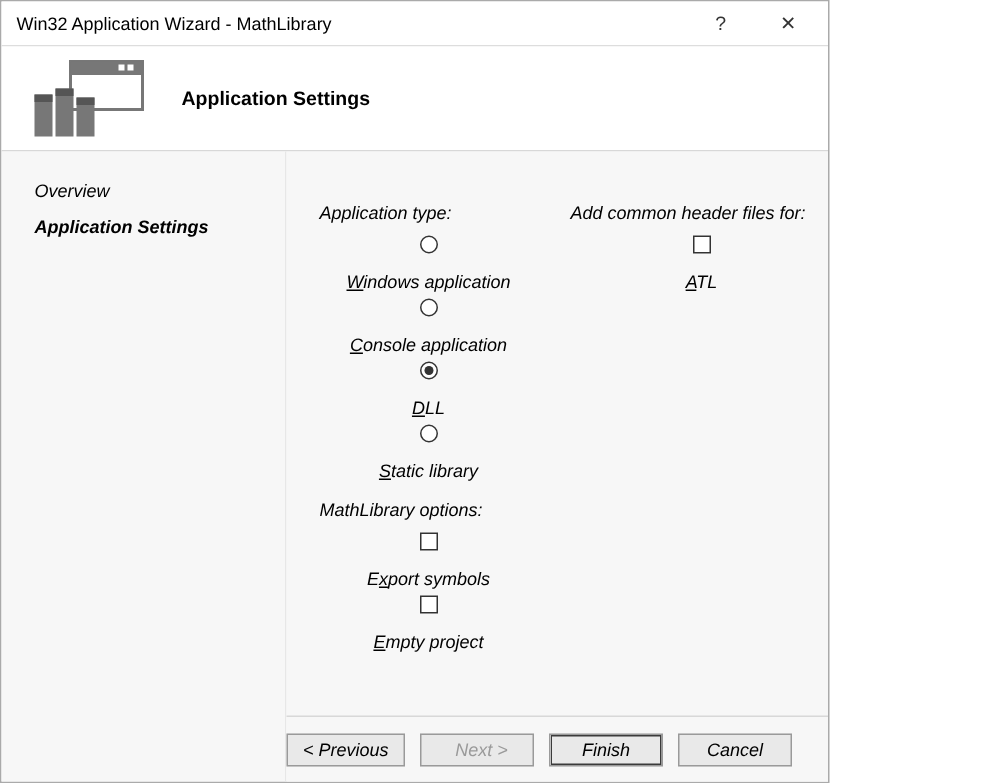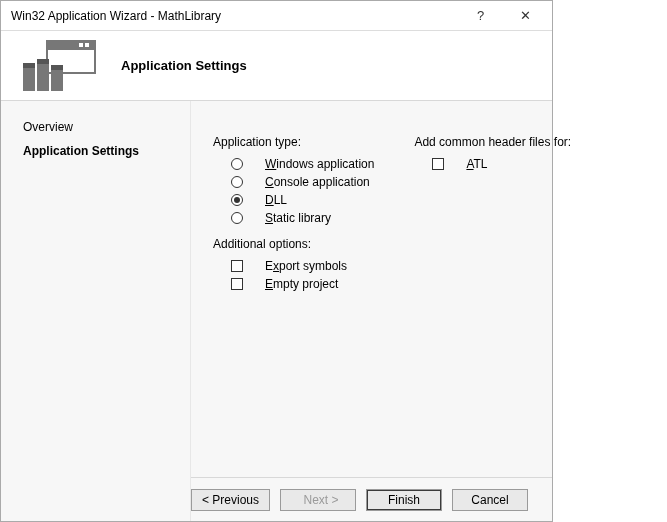--- a/index.html
+++ b/index.html
@@ -44,20 +44,21 @@
     padding-left: 18px;
     gap: 24px;
     background: #fff;
   }
   .header-icon { width: 78px; height: 54px; position: relative; }
   .header-title { font-weight: 700; font-size: 13px; }
   .body {
     flex: 1;
     display: flex;
     min-height: 0;
+    font-style: italic;
   }
   .sidebar {
     width: 190px;
     background: #f7f7f7;
     border-right: 1px solid #e7e7e7;
     padding-top: 14px;
   }
   .sidebar-item {
     padding: 5px 12px 5px 22px;
     color: #000;
@@ -74,23 +75,24 @@
     flex: 1;
     padding: 14px 22px;
     display: flex;
     gap: 40px;
   }
   .col { flex: 0 0 auto; }
   .group-label { margin-bottom: 6px; margin-top: 20px; }
   .opt-row {
     display: flex;
     align-items: center;
-    gap: 22px;
+    gap: 12px;
     padding: 2px 0 2px 18px;
     cursor: default;
+    flex-direction: column;
   }
   .opt-row .u { text-decoration: underline; }
   .radio {
     width: 12px; height: 12px; border: 1px solid #333; border-radius: 50%;
     display: inline-flex; align-items: center; justify-content: center;
     background: #fff;
   }
   .radio.checked::after {
     content: ""; width: 6px; height: 6px; background: #333; border-radius: 50%;
   }
@@ -179,21 +181,21 @@
           </div>
           <div class="opt-row">
             <span class="radio checked"></span>
             <span><span class="u">D</span>LL</span>
           </div>
           <div class="opt-row">
             <span class="radio"></span>
             <span><span class="u">S</span>tatic library</span>
           </div>
 
-          <div class="group-label" style="margin-top:10px">Additional options:</div>
+          <div class="group-label" style="margin-top:10px">MathLibrary options:</div>
 
           <div class="opt-row">
             <span class="checkbox"></span>
             <span>E<span class="u">x</span>port symbols</span>
           </div>
           <div class="opt-row">
             <span class="checkbox"></span>
             <span><span class="u">E</span>mpty project</span>
           </div>
         </div>

